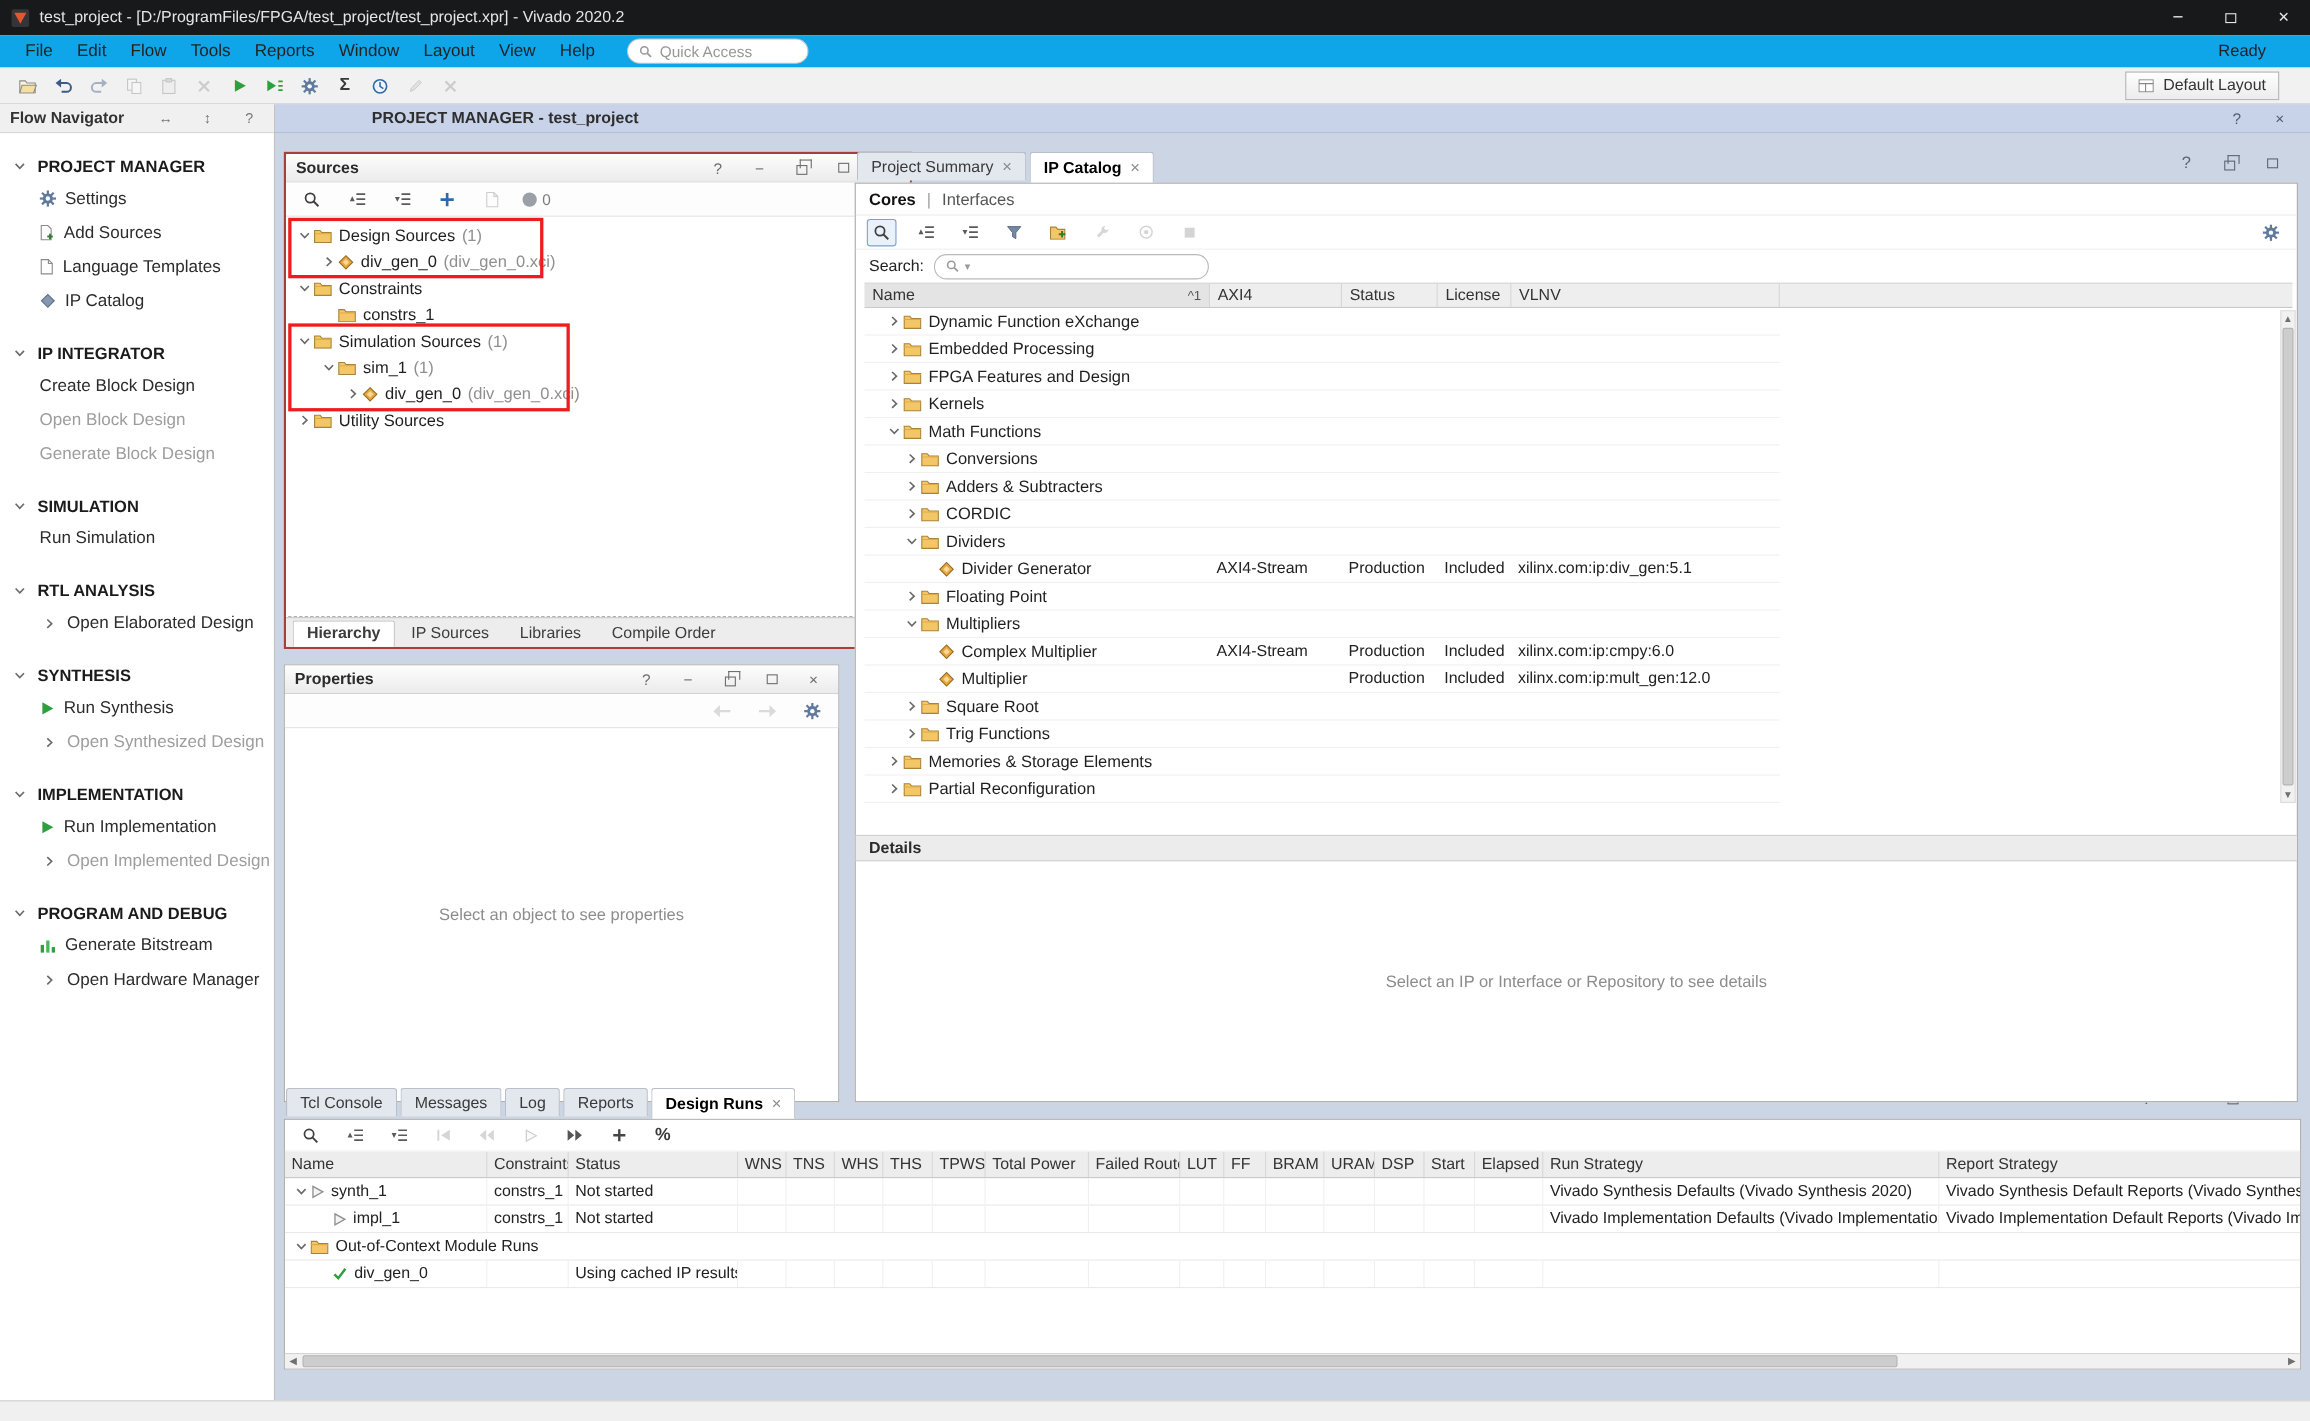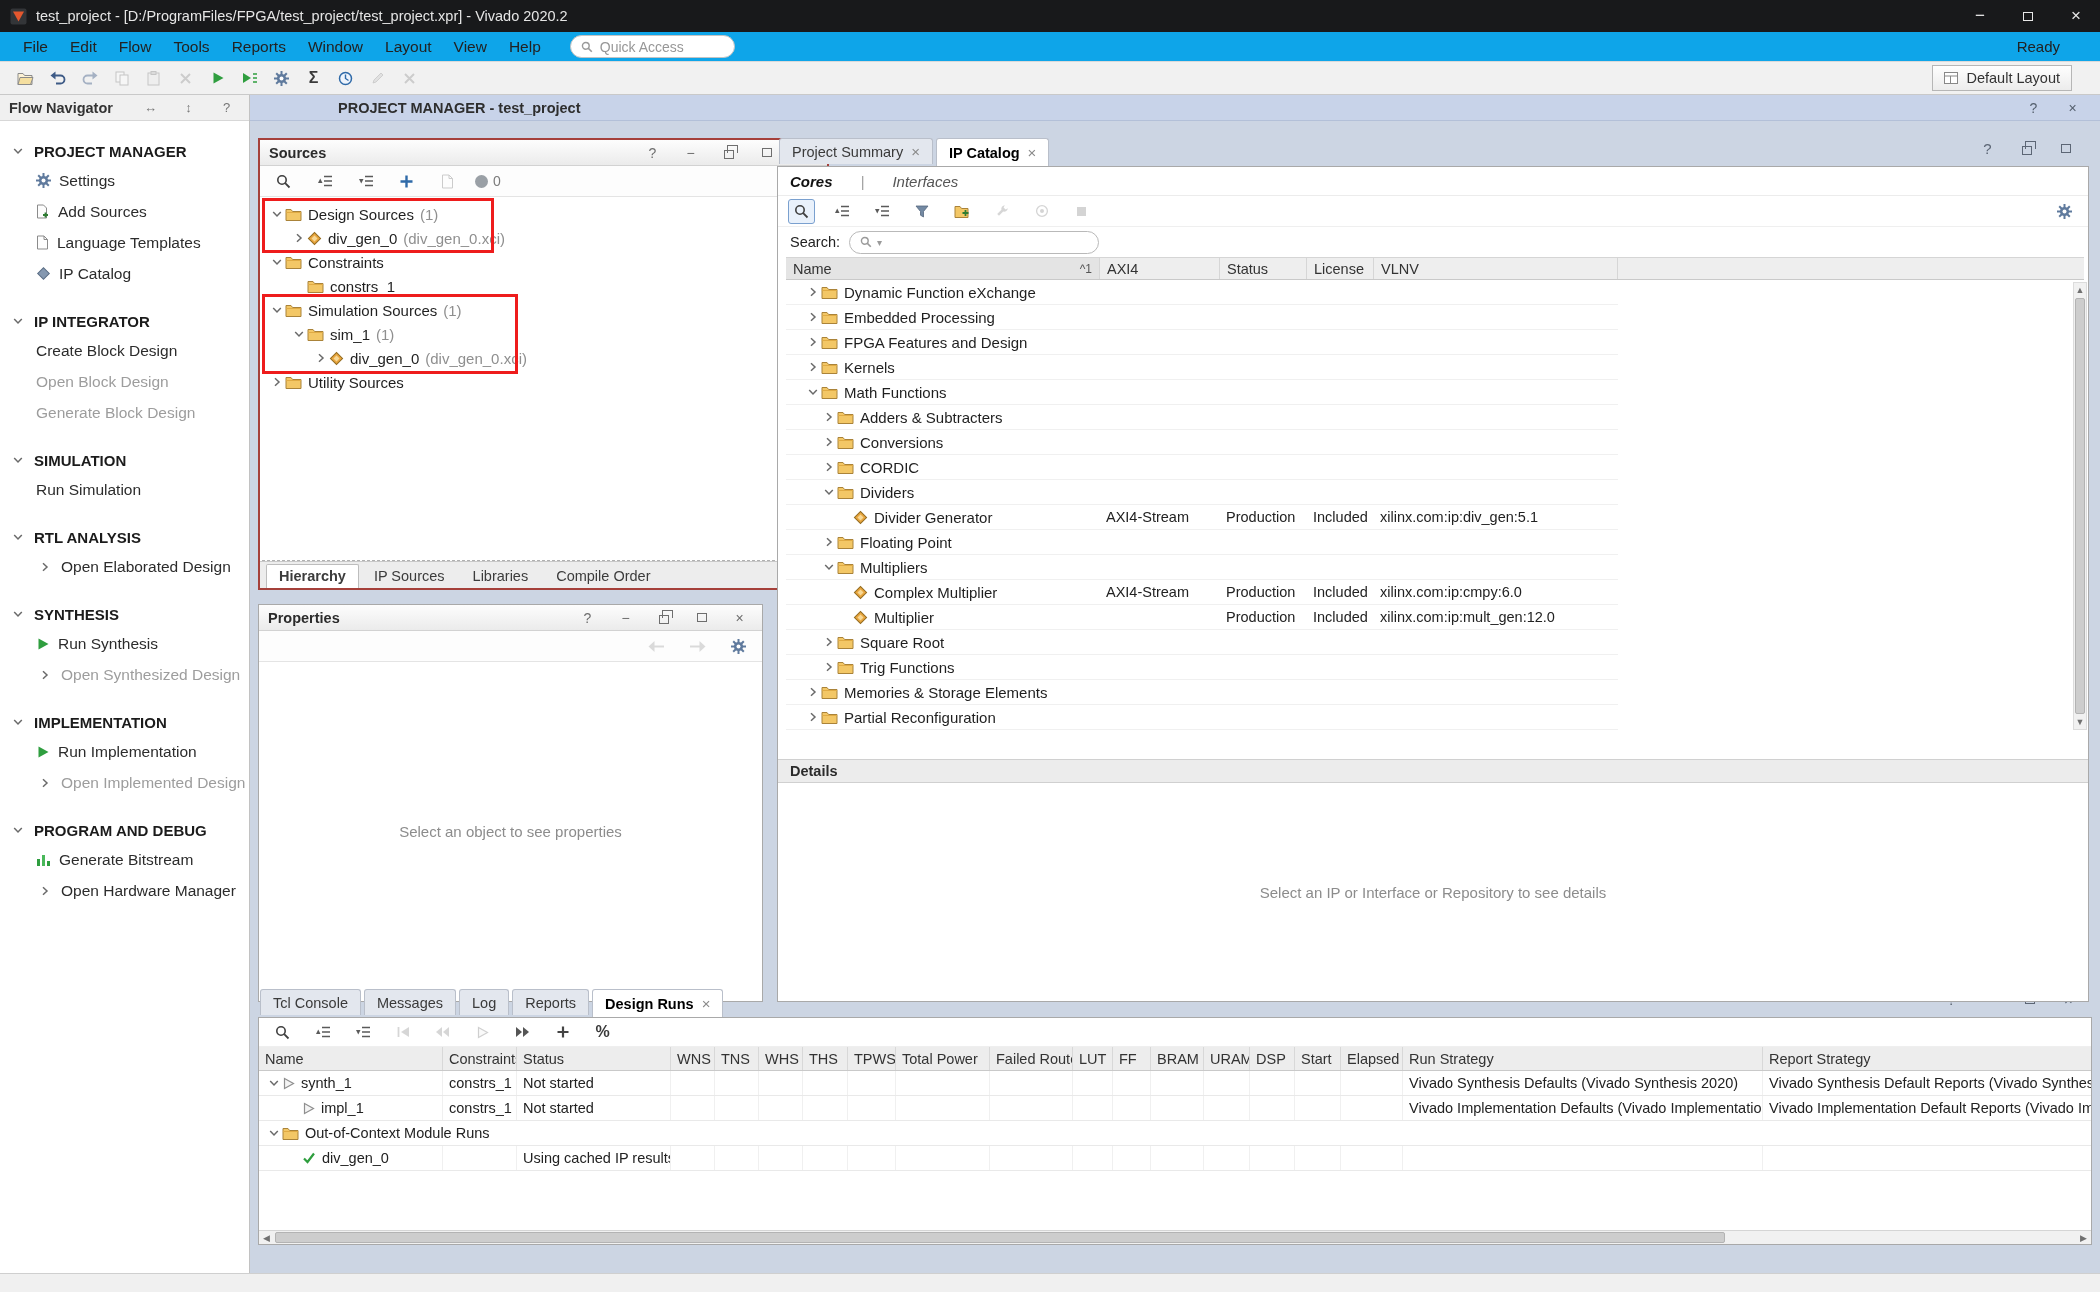--- a/index.html
+++ b/index.html
@@ -74,21 +74,21 @@
   #ipcat-outer{left:527px;top:43px;width:1312px;height:864px;}
   #bottom-outer{left:8px;top:894px;width:1834px;height:256px;}
   .doc-tabs{position:absolute;left:0;top:0;right:0;height:28px;display:flex;padding-left:2px;}
   .dtab{height:26px;display:flex;align-items:center;gap:8px;padding:0 12px;background:#e3e7ee;border:1px solid #b9bfca;border-bottom:none;border-radius:3px 3px 0 0;margin-right:3px;font-size:14.5px;color:#3a3a3a;position:relative;}
   .dtab.active{background:#fff;font-weight:bold;color:#000;height:28px;z-index:3;}
   .tclose{color:#8a8a8a;font-size:15px;font-weight:normal;}
   .dtabs-icons{margin-left:auto;display:flex;gap:12px;align-items:center;color:#5c6675;padding:0 10px 7px 0;}
   .tab-body{position:absolute;left:0;right:0;top:28px;bottom:0;background:#fff;border:1px solid #a9a9a9;z-index:2;}
 
   
-  .subtabs{position:absolute;left:0;top:0;right:0;height:29px;display:flex;align-items:center;gap:28px;padding-left:12px;border-bottom:1px solid #ececec;font-size:15px;font-style:italic;}
+  .subtabs{position:absolute;left:0;top:0;right:0;height:29px;display:flex;align-items:center;gap:10px;padding-left:12px;border-bottom:1px solid #ececec;font-size:15px;}
   .subtab{color:#555;}
   .subtab.active{font-weight:bold;color:#111;}
   .subtab-sep{color:#a0a0a0;}
   .ip-toolbar{position:absolute;left:0;top:29px;right:0;height:31px;display:flex;align-items:center;gap:13px;padding:0 10px;border-bottom:1px solid #efefef;}
   .ip-searchrow{position:absolute;left:0;top:60px;right:0;height:30px;display:flex;align-items:center;gap:9px;padding-left:12px;}
   .search-field{width:250px;height:23px;border:1px solid #b9b9b9;border-radius:12px;background:#fff;display:flex;align-items:center;gap:5px;padding:0 10px;color:#9a9a9a;font-size:13px;}
   .ip-thead{position:absolute;left:8px;top:90px;right:4px;height:23px;display:flex;background:#eeeeee;border-top:1px solid #d5d5d5;border-bottom:1px solid #c9c9c9;font-size:14.5px;color:#333;}
   .iphcell{display:flex;align-items:center;padding:0 7px;border-right:1px solid #d6d6d6;overflow:hidden;white-space:nowrap;}
   .iphcell.sorted{background:#e4e4e4;}
   .iphcell .sort{margin-left:auto;color:#555;font-size:12px;}
@@ -908,37 +908,37 @@
                 <svg width="10" height="10" viewBox="0 0 10 10">
                   <path d="M3 1.2l4 3.8-4 3.8" fill="none" stroke="#6a6a6a" stroke-width="1.5"></path>
                 </svg>
               </span>
               <span class="ic ticon">
                 <svg width="17" height="14" viewBox="0 0 17 14">
                   <path d="M1 2.5h5l1.6 2H16v9H1z" fill="#f3c766" stroke="#aa8339" stroke-width="1"></path>
                   <path d="M1 5.5h15" stroke="#e0ab45" stroke-width="1"></path>
                 </svg>
               </span>
+              <span class="lbl">Conversions</span>
+            </span>
+          </div>
+          <div class="iprow">
+            <span class="ipname" style="padding-left: 34px;">
+              <span class="arrow">
+                <svg width="10" height="10" viewBox="0 0 10 10">
+                  <path d="M3 1.2l4 3.8-4 3.8" fill="none" stroke="#6a6a6a" stroke-width="1.5"></path>
+                </svg>
+              </span>
+              <span class="ic ticon">
+                <svg width="17" height="14" viewBox="0 0 17 14">
+                  <path d="M1 2.5h5l1.6 2H16v9H1z" fill="#f3c766" stroke="#aa8339" stroke-width="1"></path>
+                  <path d="M1 5.5h15" stroke="#e0ab45" stroke-width="1"></path>
+                </svg>
+              </span>
               <span class="lbl">Adders &amp; Subtracters</span>
-            </span>
-          </div>
-          <div class="iprow">
-            <span class="ipname" style="padding-left: 34px;">
-              <span class="arrow">
-                <svg width="10" height="10" viewBox="0 0 10 10">
-                  <path d="M3 1.2l4 3.8-4 3.8" fill="none" stroke="#6a6a6a" stroke-width="1.5"></path>
-                </svg>
-              </span>
-              <span class="ic ticon">
-                <svg width="17" height="14" viewBox="0 0 17 14">
-                  <path d="M1 2.5h5l1.6 2H16v9H1z" fill="#f3c766" stroke="#aa8339" stroke-width="1"></path>
-                  <path d="M1 5.5h15" stroke="#e0ab45" stroke-width="1"></path>
-                </svg>
-              </span>
-              <span class="lbl">Conversions</span>
             </span>
           </div>
           <div class="iprow">
             <span class="ipname" style="padding-left: 34px;">
               <span class="arrow">
                 <svg width="10" height="10" viewBox="0 0 10 10">
                   <path d="M3 1.2l4 3.8-4 3.8" fill="none" stroke="#6a6a6a" stroke-width="1.5"></path>
                 </svg>
               </span>
               <span class="ic ticon">

